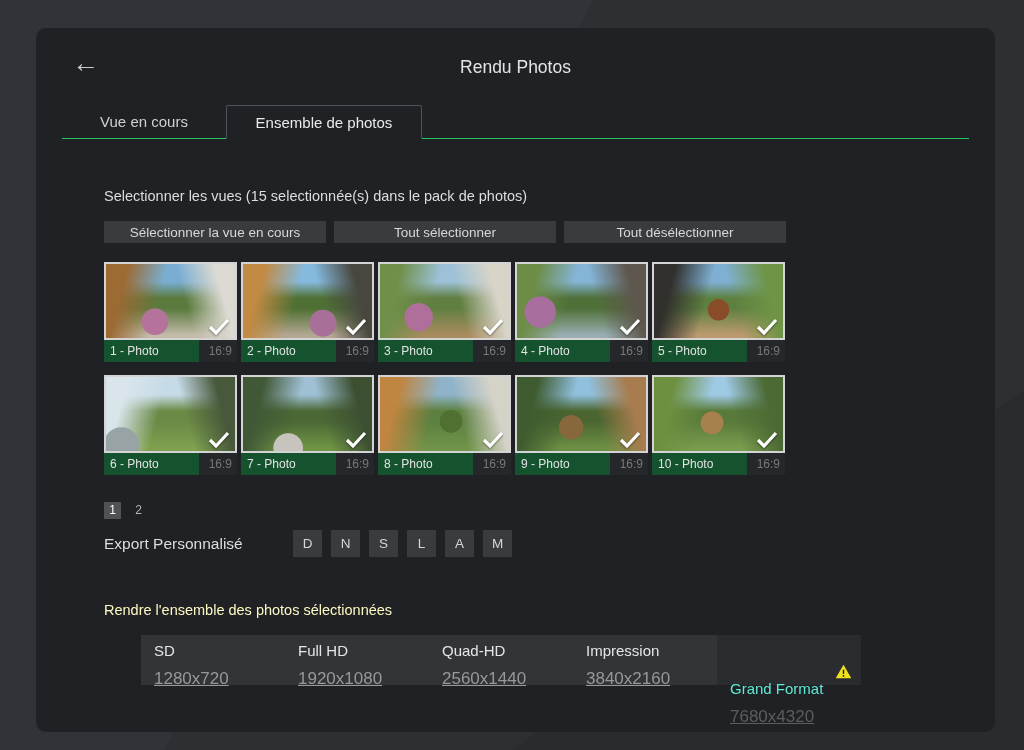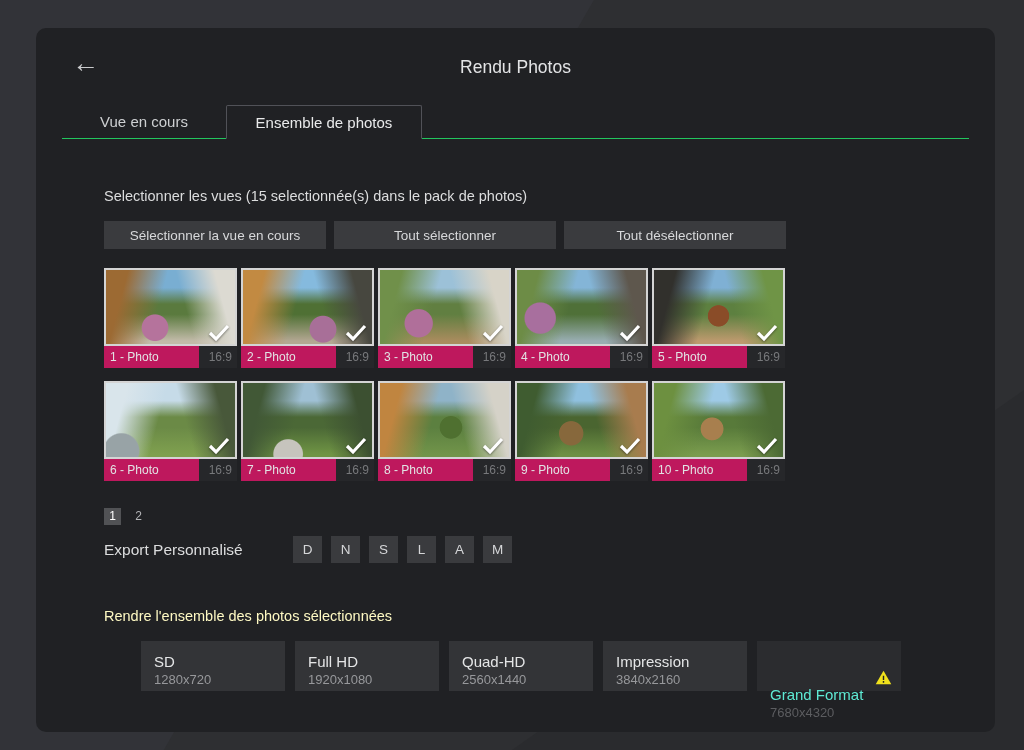--- a/index.html
+++ b/index.html
@@ -16,43 +16,43 @@
   .tabs{position:absolute;left:26px;right:26px;top:77px;height:33px;display:flex;border-bottom:1px solid #22c55e;}
   .tab{box-sizing:border-box;height:34px;line-height:33px;text-align:center;font-size:15px;color:#ced0d2;cursor:pointer;}
   .tab.t0{width:164px;}
   .tab.t1{width:196px;}
   .tab.active{border:1px solid #515258;border-bottom:1px solid #202124;background:#202124;color:#e9eaeb;border-radius:2px 2px 0 0;}
 
   .content{position:absolute;left:68px;top:134px;right:30px;}
   .section-heading{margin:26px 0 0;font-size:14.5px;color:#dcddde;}
 
   .action-row{margin-top:17px;display:flex;gap:8px;width:682px;}
-  .action-btn{flex:1;height:28px;background:#3a3b3e;border:none;color:#d7d8da;font-size:13.5px;font-family:inherit;cursor:pointer;}
+  .action-btn{flex:1;height:22px;background:#3a3b3e;border:none;color:#d7d8da;font-size:13.5px;font-family:inherit;cursor:pointer;}
 
   .grid{margin-top:19px;width:686px;display:flex;flex-wrap:wrap;column-gap:4px;row-gap:13px;}
   .tile{width:133px;cursor:pointer;}
   .thumb{box-sizing:border-box;width:133px;height:78px;border:2px solid #d4d4d4;position:relative;}
   .check{position:absolute;right:4px;bottom:2px;width:24px;height:19px;filter:drop-shadow(0 1px 1px rgba(0,0,0,.45));}
   .caption{width:133px;height:22px;background:#26272a;display:flex;align-items:center;font-size:12px;}
-  .caption .plabel{box-sizing:border-box;width:95px;height:22px;line-height:22px;padding:0 6px;background:#be185d;color:#e2e3e4;white-space:nowrap;overflow:hidden;}
+  .caption .plabel{box-sizing:border-box;width:95px;height:22px;line-height:22px;padding:0 6px;background:#14532d;color:#e2e3e4;white-space:nowrap;overflow:hidden;}
   .caption .pratio{flex:1;text-align:right;padding-right:5px;color:#77787b;}
 
   .pagination{margin-top:27px;display:flex;gap:9px;align-items:center;}
   .page{min-width:17px;height:17px;line-height:17px;text-align:center;font-size:12px;color:#b4b5b8;cursor:pointer;}
   .page.active{background:#515255;color:#ffffff;}
 
   .export-row{margin-top:11px;display:flex;align-items:center;}
   .export-label{font-size:15.5px;color:#dcddde;width:189px;}
   .export-btn{width:29px;height:27px;background:#3a3b3e;border:none;color:#d5d6d8;font-size:13.5px;font-family:inherit;margin-right:9px;cursor:pointer;}
 
   .render-heading{margin:45px 0 0;font-size:14.5px;color:#fef9c3;}
-  .res-row{margin-top:17px;display:flex;gap:10px;padding-left:37px;}
+  .res-row{margin-top:17px;display:flex;padding-left:37px;}
   .res-btn{position:relative;box-sizing:border-box;width:144px;height:50px;background:#333437;border:none;text-align:left;padding:7px 0 0 13px;font-family:inherit;cursor:pointer;}
   .res-name{display:block;font-size:15px;color:#e4e5e6;}
-  .res-val{display:block;font-size:13px;color:#97989b;margin-top:2px;}
+  .res-val{display:block;font-size:17px;color:#97989b;margin-top:10px;text-decoration:underline;}
   .res-btn.disabled{background:#2b2c2f;cursor:default;}
   .res-btn.disabled .res-name{color:#5eead4;margin-top:38px;}
   .res-btn.disabled .res-val{color:#5c5d60;}
   .warn{position:absolute;right:9px;bottom:6px;width:17px;height:15px;}
 </style>
 </head>
 <body>
 
 <div class="stage">
   <div class="bg-shape one"></div>

